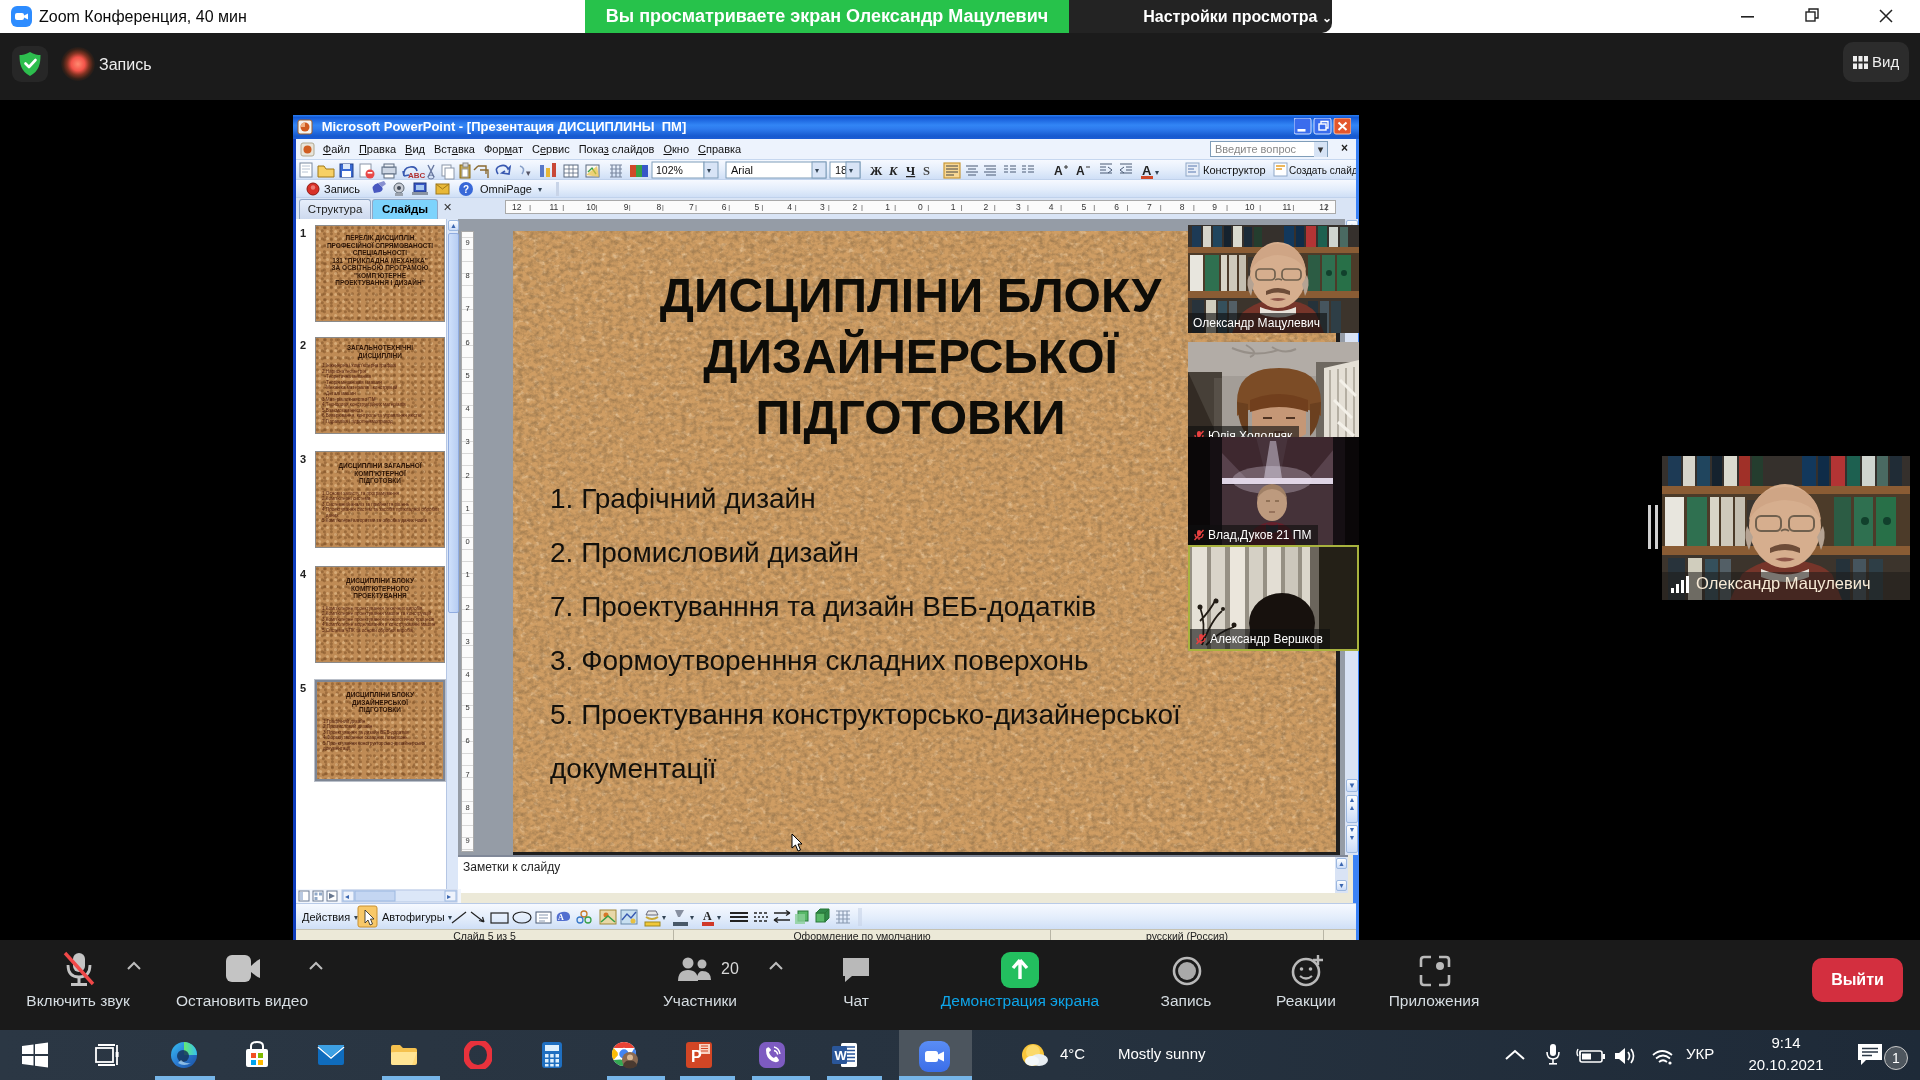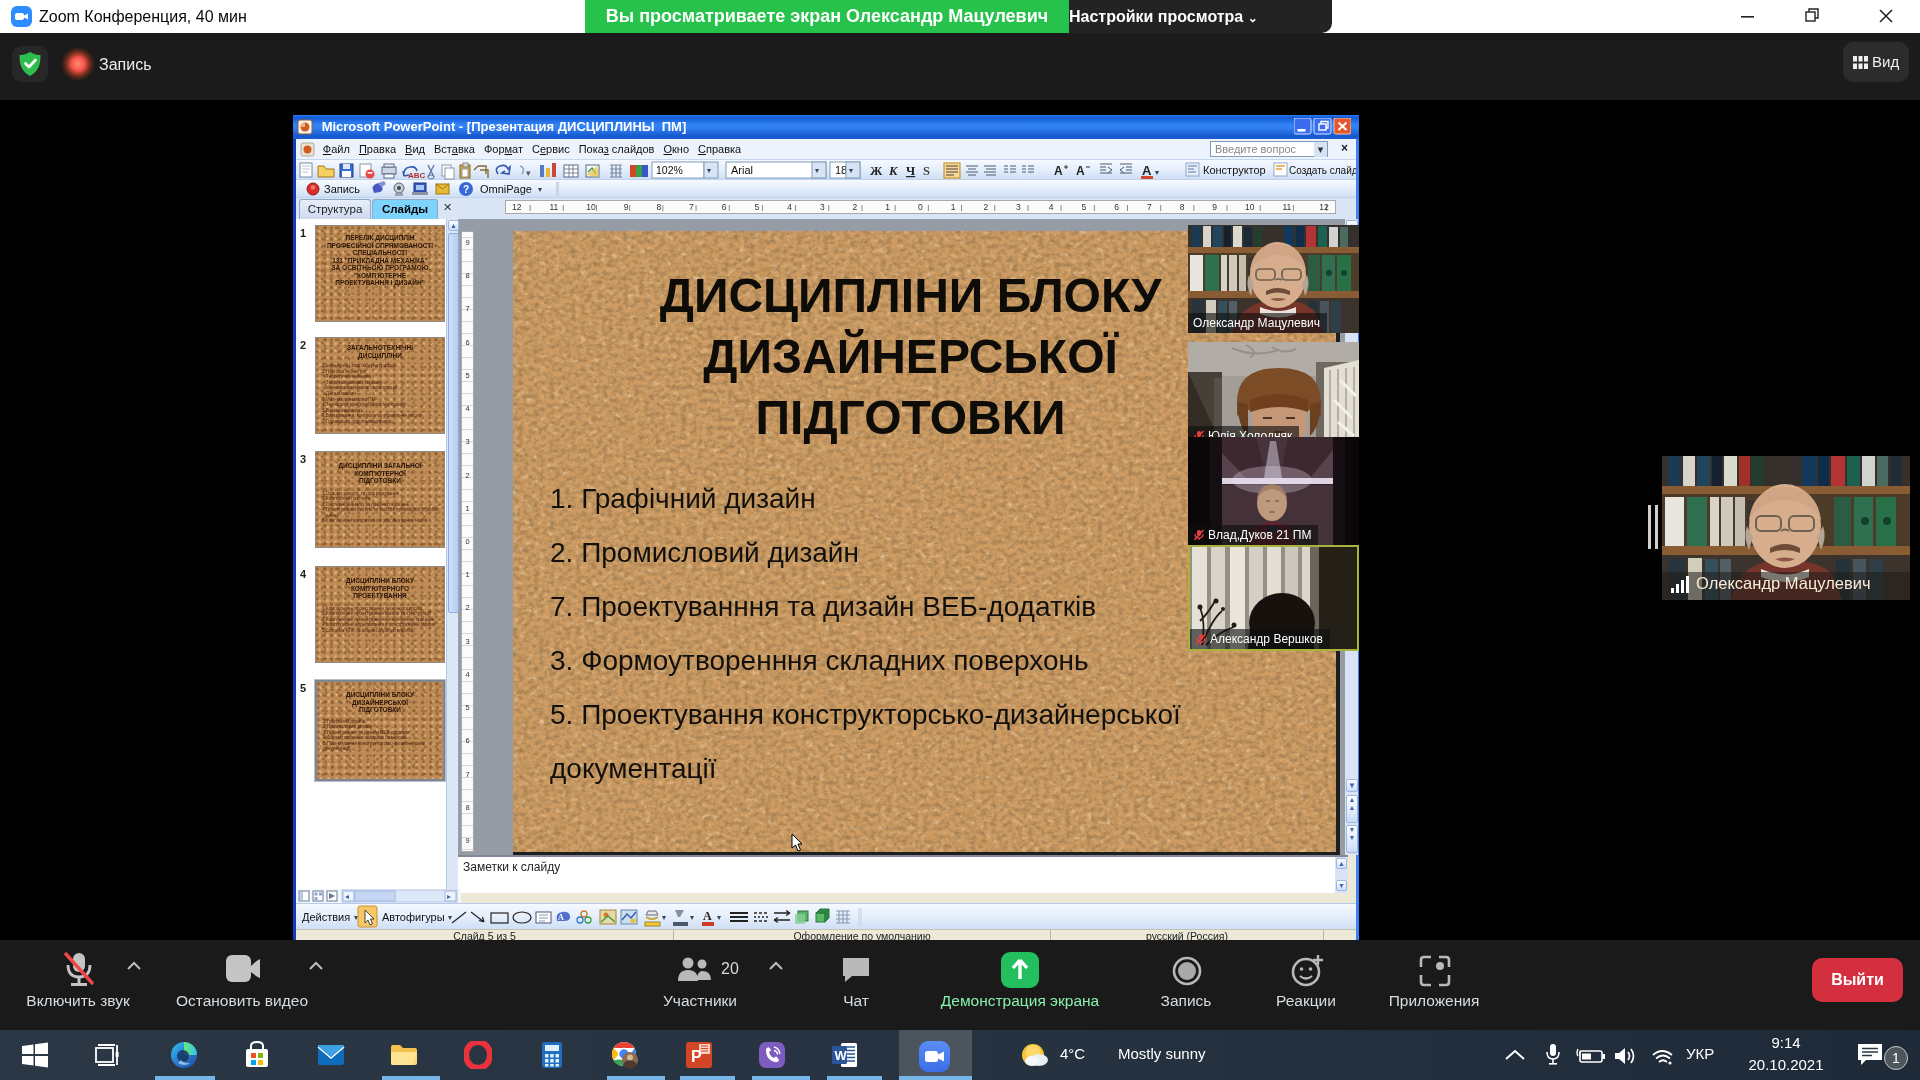--- a/index.html
+++ b/index.html
@@ -5,35 +5,35 @@
   * { margin:0; padding:0; box-sizing:border-box; }
   html,body { width:1920px; height:1080px; overflow:hidden; background:#000; font-family:"Liberation Sans", sans-serif; }
   .abs { position:absolute; }
   #page { position:relative; width:1920px; height:808px;border-radius:7px; }
 
   
   #titlebar { left:0; top:0; width:1920px; height:33px; background:#fff; }
   #ztitle { left:39px; top:0; height:33px; line-height:33px; font-size:16px; color:#0a0a0a; }
   #zlogo { left:11px; top:6px; width:21px; height:21px; border-radius:6px; background:#2d8cff; }
   #greenbanner { left:585px; top:0; width:484px; height:33px; background:#27c24b; color:#fff; font-weight:bold; font-size:18px; text-align:center; line-height:33px; }
-  #viewbtn { left:1069px; top:0; width:263px; height:33px; background:#232323; border-radius:0 0 10px 0; color:#fff; font-weight:bold; font-size:16px; text-align:left; line-height:33px; }
+  #viewbtn { left:1069px; top:0; width:263px; height:33px; background:#232323; border-radius:0 0 10px 0; color:#fff; font-weight:bold; font-size:16px; text-align:right; line-height:33px; }
   .winctl { top:0; height:33px; line-height:31px; font-size:17px; color:#111; text-align:center; width:30px; }
 
   
   #subbar { left:0; top:33px; width:1920px; height:67px; background:#1b1b1b; }
   #shieldtile { left:12px; top:13px; width:36px; height:36px; border-radius:9px; background:#272727; }
   #recdot { left:61px; top:14px; width:34px; height:34px; border-radius:50%; background:radial-gradient(circle at 50% 50%, #ff8a70 0%, #f4544a 28%, rgba(216,70,40,.55) 46%, rgba(140,50,15,.25) 62%, rgba(120,40,10,0) 74%); }
   #reclabel { left:99px; top:0px; height:67px; line-height:64px; color:#ececec; font-size:16px; }
   #vidbtn { left:1843px; top:9px; width:66px; height:40px; border-radius:10px; background:#2c2c2c; color:#efefef; font-size:15px; line-height:40px; text-align:center; }
 
   
   #screen { left:0; top:100px; width:1920px; height:840px; background:#000; }
 
   
-  #ppt { left:293px; top:15px; width:1066px; height:827px; background:#ece9d8; border-left:3px solid #0f3dbd; border-right:3px solid #3b82f6; border-bottom:3px solid #0f3dbd;text-decoration:underline; }
+  #ppt { left:293px; top:15px; width:1066px; height:827px; background:#ece9d8; border-left:3px solid #0f3dbd; border-right:6px solid #3b82f6; border-bottom:3px solid #0f3dbd;text-decoration:underline; }
   #ptitle { left:-3px; top:0; width:1066px; height:24px; background:linear-gradient(180deg,#2a80f2 0%,#1459d6 10%,#3285f5 42%,#2e7bee 58%,#1659cf 88%,#1c5cd4 100%); color:#fff; font-weight:bold; font-size:13px; line-height:24px; }
   #pmenu { left:0; top:24px; width:1060px; height:21px; background:#edf3fd; border-bottom:1px solid #c6d7ef; font-size:12px; color:#111; }
   .mitem { display:inline-block; padding:0 4.5px; line-height:20px; text-decoration:none; font-size:11px; }
   .mitem span { text-decoration:underline; }
   #ptool1 { left:0; top:45px; width:1060px; height:20px; background:linear-gradient(180deg,#f6f9ff 0%,#e3edfb 55%,#cfdff6 100%); border-bottom:1px solid #c0d2ec; }
   #ptool2 { left:0; top:65px; width:1060px; height:18px; background:linear-gradient(180deg,#f6f9ff 0%,#e3edfb 55%,#cfdff6 100%); border-bottom:1px solid #c0d2ec; }
   #ptabs { left:0; top:83px; width:1060px; height:21px; background:#d9e4f5; }
   #tabzone { left:0; top:0; width:165px; height:21px; }
   .tab { top:1px; height:20px; font-size:11.5px; text-align:center; border:1px solid #91a7c6; border-bottom:none; border-radius:3px 3px 0 0; line-height:19px; }
   #tab1 { left:3px; width:72px; background:linear-gradient(#e7eefb,#cdd9ee); color:#222; }
@@ -726,21 +726,21 @@
       </svg>
     <div class="zlabel abs" style="left:625px;width:150px;">Участники</div>
     <svg class="abs" style="left:840px;top:15px;" width="32" height="30" viewBox="0 0 32 30">
       <path d="M3 3 H29 V21 H12 L5 27 V21 H3 Z" fill="#b9b9b9"></path>
     </svg>
     <div class="zlabel abs" style="left:786px;width:140px;">Чат</div>
     <div class="abs" style="left:1001px;top:12px;width:38px;height:36px;border-radius:9px;background:#23bf5f;"></div>
     <svg class="abs" style="left:1001px;top:12px;" width="38" height="36" viewBox="0 0 38 36">
         <path d="M19 8 L19 27 M19 8 L12 16 M19 8 L26 16" stroke="#fff" stroke-width="3.4" fill="none"></path>
       </svg>
-    <div class="zlabel abs" style="left:920px;width:200px;color:#86efac;">Демонстрация экрана</div>
+    <div class="zlabel abs" style="left:920px;width:200px;color:#0ea5e9;">Демонстрация экрана</div>
     <svg class="abs" style="left:1170px;top:14px;" width="34" height="34" viewBox="0 0 34 34">
         <circle cx="17" cy="17" r="13" fill="none" stroke="#b9b9b9" stroke-width="2.6"></circle>
         <circle cx="17" cy="17" r="9" fill="#a9a9a9"></circle>
       </svg>
     <div class="zlabel abs" style="left:1116px;width:140px;">Запись</div>
     <svg class="abs" style="left:1290px;top:13px;" width="36" height="36" viewBox="0 0 36 36">
       <circle cx="16" cy="19" r="13" fill="none" stroke="#b9b9b9" stroke-width="2.6"></circle>
       <circle cx="11.5" cy="16" r="1.8" fill="#b9b9b9"></circle>
         <circle cx="20.5" cy="16" r="1.8" fill="#b9b9b9"></circle>
       <path d="M10 23 Q16 28 22 23" stroke="#b9b9b9" stroke-width="2.2" fill="none"></path>

